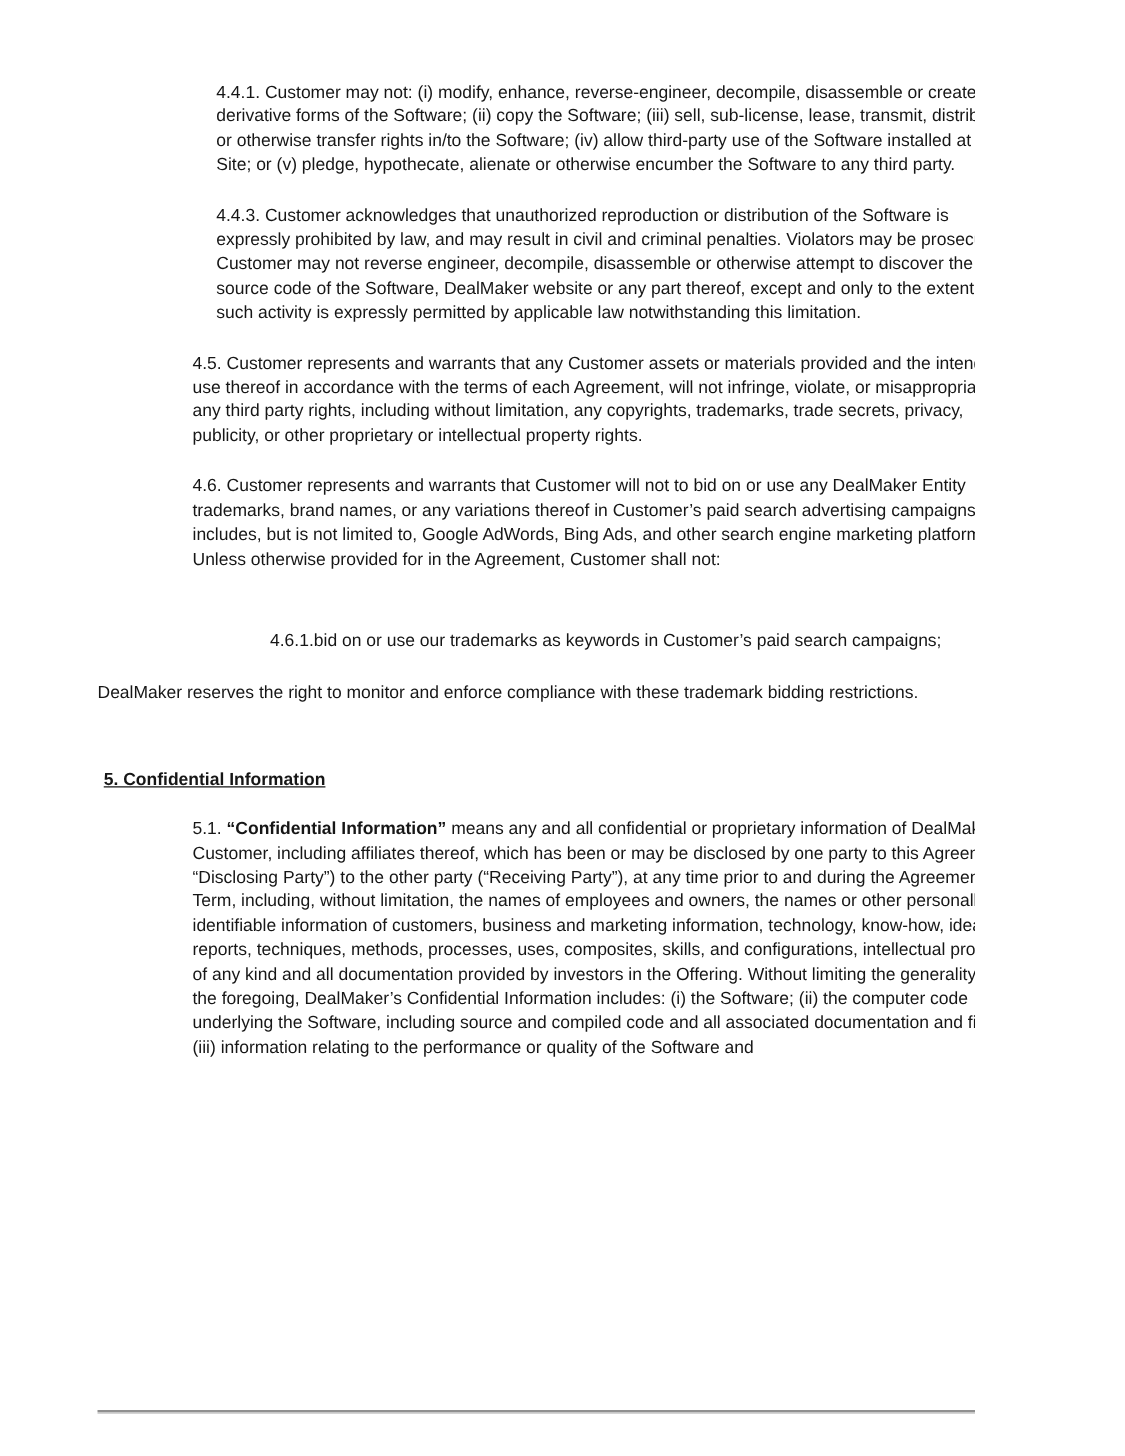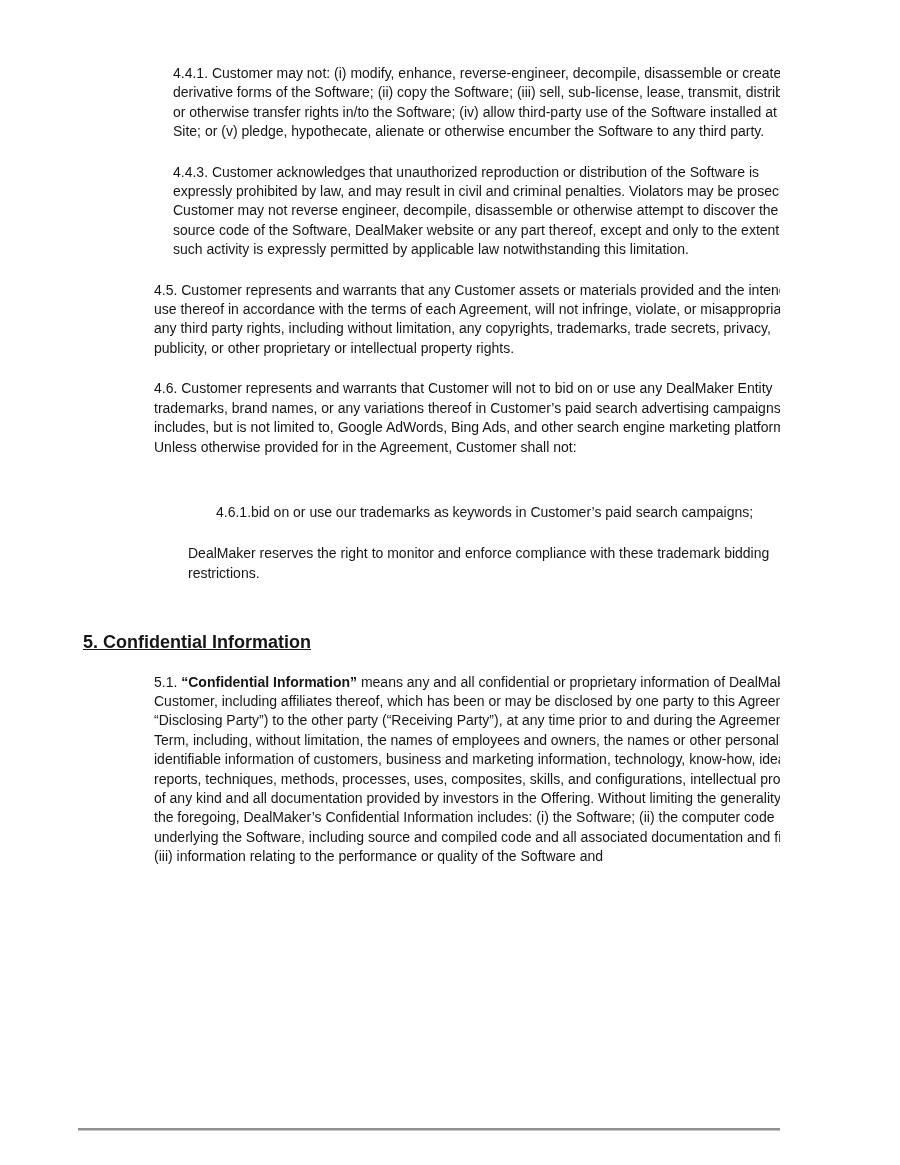--- a/index.html
+++ b/index.html
@@ -24,26 +24,26 @@
   }
   .para {
     margin: 0 0 21px 0;
     font-size: 14px;
     line-height: 19.4px;
     text-align: left;
   }
   .lvl-sub1 { margin-left: 76px; }                 
   .lvl-sub2 { margin-left: 95px; }                 
   .lvl-sub3 { margin-left: 138px; margin-top: 46px; }                
-  .lvl-note { margin-left: 110px; }                
+  .lvl-note { }                
   .mb-lg    { }
   .mb-md    { margin-bottom: 22px; }
   .section-heading {
     margin: 50px 0 20px 5px;                       
-    font-size: 18px;
+    font-size: 14px;
     line-height: 19.4px;
     font-weight: bold;
     text-decoration: underline;
   }
   .footer-rule {
     position: absolute;
     left: 78px;
     top: 1128px;
     width: 740px;
     height: 3px;

